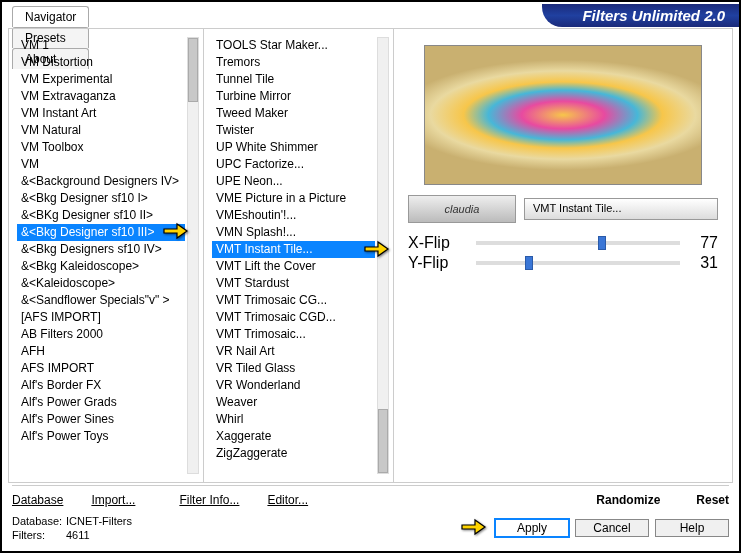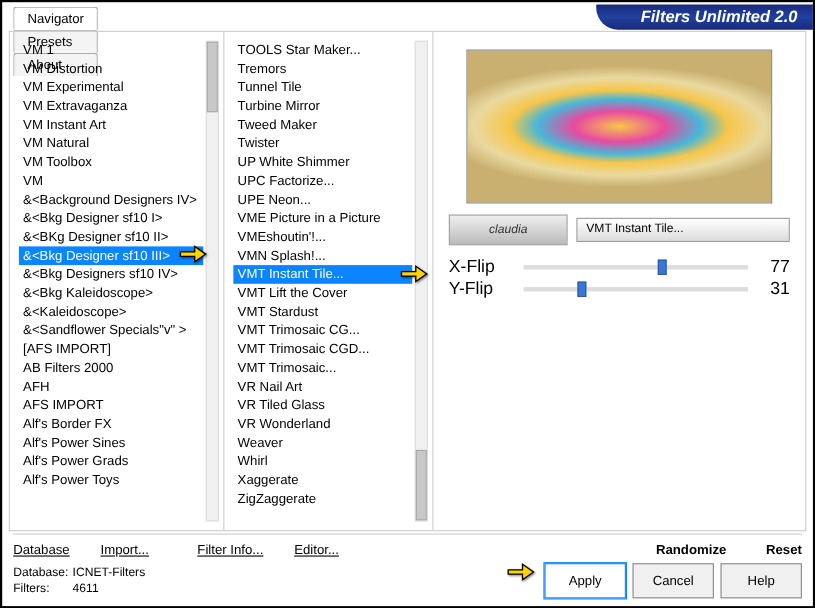--- a/index.html
+++ b/index.html
@@ -42,21 +42,21 @@
 .bottom-bar { position:absolute; left:10px; right:10px; bottom:42px; height:24px; border-top:1px solid #ccc; display:flex; align-items:center; font-size:12px; padding-top:4px; }
 .bb-btn { text-decoration:underline; margin-right:28px; cursor:pointer; }
 .bb-btn.wide { margin-right:44px; }
 .bb-spacer { flex:1; }
 .bb-right { font-weight:bold; margin-left:36px; cursor:pointer; }
 
 .footer { position:absolute; left:10px; right:10px; bottom:6px; height:34px; display:flex; align-items:center; font-size:11px; }
 .footer-info { line-height:14px; }
 .footer-info .lbl { display:inline-block; width:54px; }
 .footer-spacer { flex:1; }
-.btn { width:74px; height:32px; border:1px solid #888; background:#f0f0f0; font-size:12px; cursor:pointer; margin-left:6px; }
+.btn { width:74px; height:18px; border:1px solid #888; background:#f0f0f0; font-size:12px; cursor:pointer; margin-left:6px; }
 .btn.primary { border:1px solid #0a84ff; outline:1px solid #0a84ff; background:#fff; }
 
 .pointer { position:absolute; width:28px; height:20px; pointer-events:none; z-index:10; }
 .pointer svg { width:100%; height:100%; filter:drop-shadow(1px 1px 1px rgba(0,0,0,.5)); }
 </style>
 </head>
 <body>
 
 <div class="window">
 
@@ -88,22 +88,22 @@
           <div class="list-item selected">&amp;&lt;Bkg Designer sf10 III&gt;</div>
           <div class="list-item">&amp;&lt;Bkg Designers sf10 IV&gt;</div>
           <div class="list-item">&amp;&lt;Bkg Kaleidoscope&gt;</div>
           <div class="list-item">&amp;&lt;Kaleidoscope&gt;</div>
           <div class="list-item">&amp;&lt;Sandflower Specials"v" &gt;</div>
           <div class="list-item">[AFS IMPORT]</div>
           <div class="list-item">AB Filters 2000</div>
           <div class="list-item">AFH</div>
           <div class="list-item">AFS IMPORT</div>
           <div class="list-item">Alf's Border FX</div>
+          <div class="list-item">Alf's Power Grads</div>
           <div class="list-item">Alf's Power Sines</div>
-          <div class="list-item">Alf's Power Grads</div>
           <div class="list-item">Alf's Power Toys</div>
         </div>
       <div class="scrollbar">
         <div class="thumb" style="top:0;height:64px"></div>
       </div>
       <div class="pointer" style="top:192px;left:152px">
         <svg viewBox="0 0 28 20">
             <path d="M3 8 L16 8 L16 3 L26 10 L16 17 L16 12 L3 12 Z" fill="#ffd400" stroke="#000" stroke-width="1.2"></path>
           </svg>
       </div>

